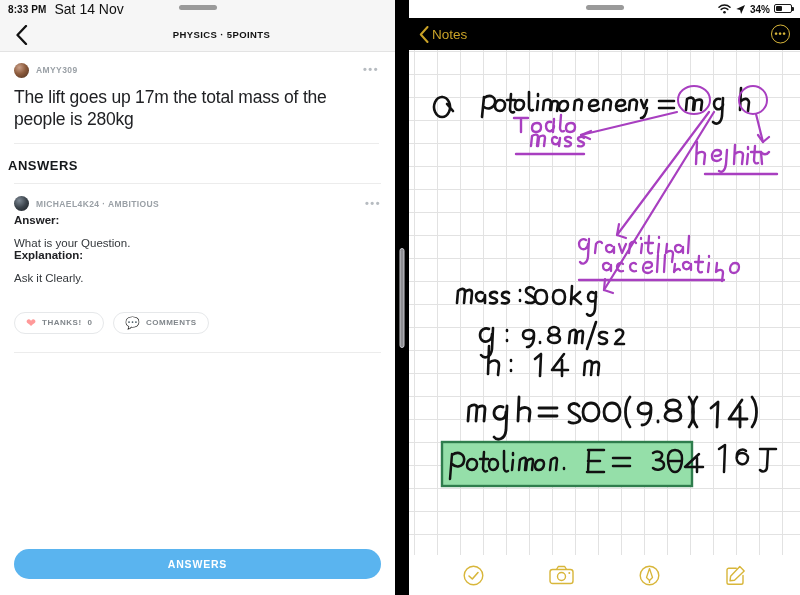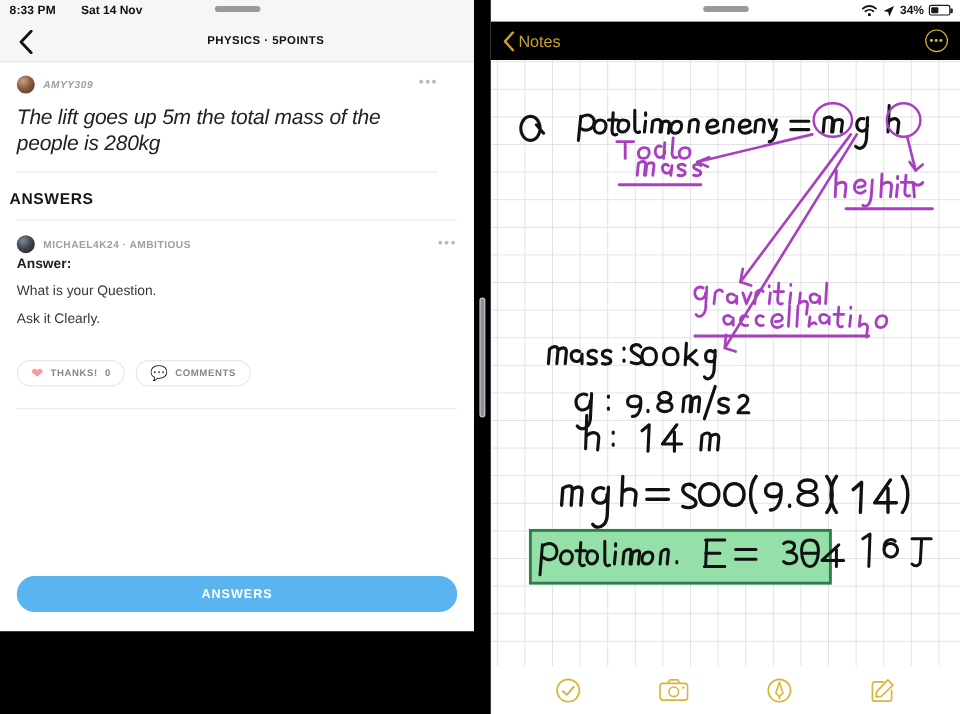--- a/index.html
+++ b/index.html
@@ -7,51 +7,51 @@
     width: 800px; height: 595px;
     background: #000;
     font-family: "Liberation Sans", sans-serif;
     overflow: hidden;
   }
   .screen { position: relative; width: 800px; height: 595px; display: flex; background:#000; }
 
   
   .left-pane {
     position: relative;
-    width: 395px; height: 526px;
+    width: 395px; height: 595px;
     background: #ffffff;
     overflow: hidden;
   }
   .l-statusbar {
     height: 18px; background: #f6f6f6;
     display: flex; align-items: center;
     padding: 0 8px; position: relative;
   }
   .l-status-time { font-size: 10px; font-weight: bold; color: #111; letter-spacing: .1px; }
-  .l-status-date { font-size: 10px; font-weight: bold; color: #111; margin-left: 21px; }
+  .l-status-date { font-size: 14px; font-weight: normal; color: #111; margin-left: 8px; }
   .pill-notch {
     position: absolute; left: 50%; top: 5px; transform: translateX(-50%);
     width: 38px; height: 5px; border-radius: 3px; background: #9a9a9a;
   }
   .l-navbar {
     height: 34px; background: #f6f6f6;
     border-bottom: 1px solid #e3e3e3;
     display: flex; align-items: center; position: relative;
   }
   .back-chevron {
     width: 34px; height: 34px; display:flex; align-items:center; justify-content:center;
     margin-left: 4px;
   }
   .back-chevron svg { display:block; }
   .l-nav-title {
     position: absolute; left: 0; right: 0; text-align: center;
     font-size: 9.5px; font-weight: bold; color: #111; letter-spacing: .4px; padding-left: 48px;
   }
 
-  .q-section { padding: 8px 30px 0 14px; font-style: italic; }
+  .q-section { padding: 8px 16px 0 14px; }
   .author-row { display: flex; align-items: center; gap: 7px; position: relative; height: 20px; }
   .avatar {
     width: 15px; height: 15px; border-radius: 50%;
     background: radial-gradient(circle at 35% 30%, #caa089 0%, #8d5c3d 45%, #4b2d1c 100%);
     flex: 0 0 auto;
   }
   .avatar.dark {
     background: radial-gradient(circle at 35% 30%, #7d8893 0%, #3b434b 50%, #191d21 100%);
   }
   .author-name {
@@ -187,35 +187,36 @@
       </div>
       <div class="l-nav-title">PHYSICS · 5POINTS</div>
     </div>
 
     <div class="q-section">
       <div class="author-row">
         <div class="avatar"></div>
         <div class="author-name">AMYY309</div>
         <div class="dots-menu">•••</div>
       </div>
-      <div class="q-title">The lift goes up 5m the total mass of the people is 280kg</div>
+      <div class="q-title">The lift goes up 17m the total mass of the people is 280kg</div>
       <div class="hrule"></div>
     </div>
 
     <div class="answers-head">ANSWERS</div>
     <div class="answers-rule"></div>
 
     <div class="answer-block">
       <div class="author-row">
         <div class="avatar dark"></div>
         <div class="author-name">MICHAEL4K24 · AMBITIOUS</div>
         <div class="dots-menu">•••</div>
       </div>
       <div class="ans-label">Answer:</div>
       <div class="ans-text">What is your Question.</div>
+      <div class="ans-label">Explanation:</div>
       <div class="ans-text">Ask it Clearly.</div>
     </div>
 
     <div class="action-row">
       <div class="pill">
         <span class="heart">❤</span>
         <span class="pill-label">THANKS!</span>
         <span class="pill-count">0</span>
       </div>
       <div class="pill">

